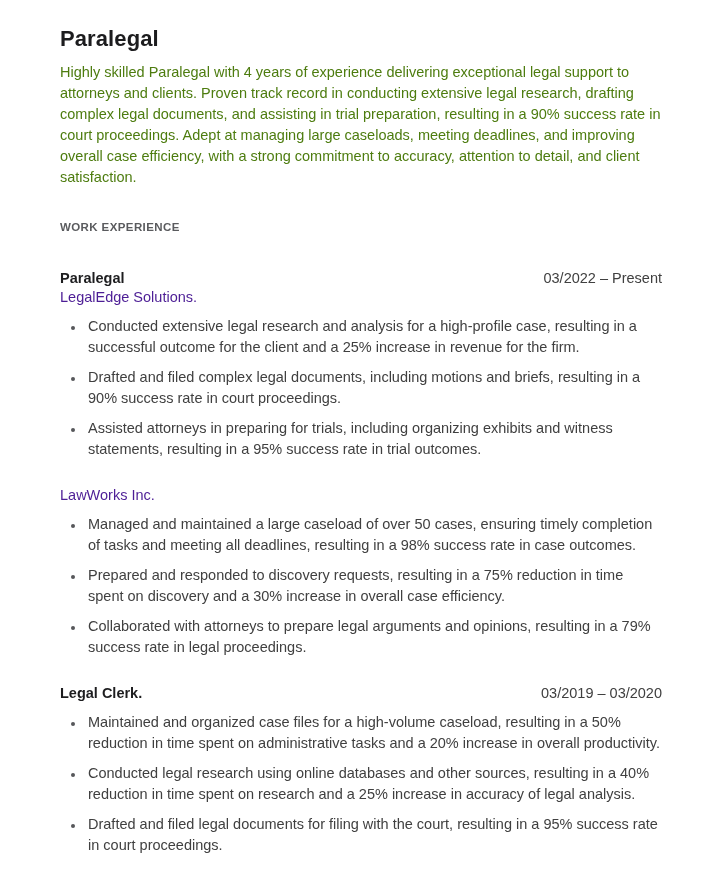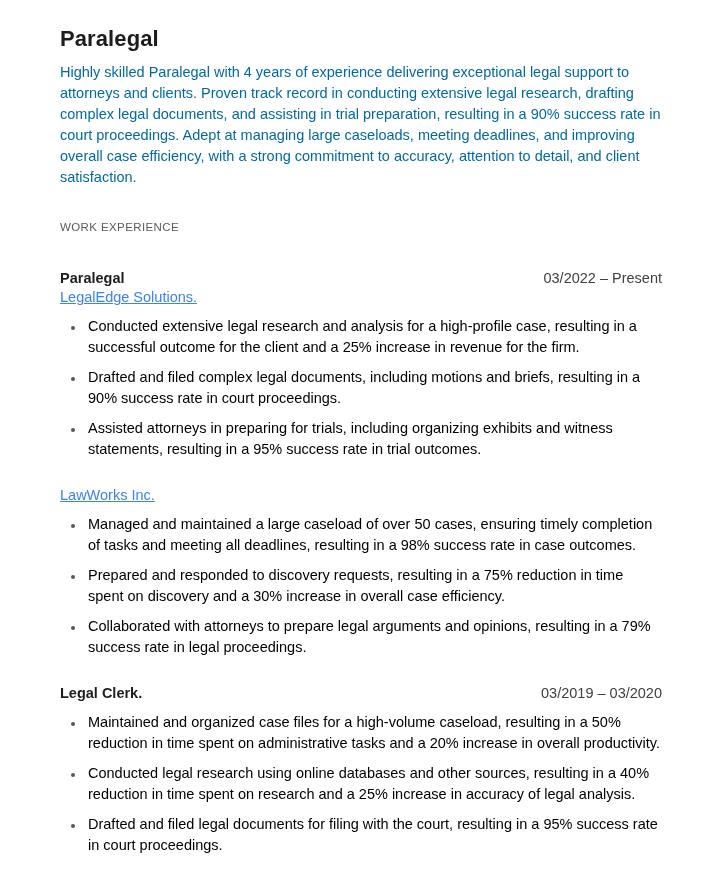--- a/index.html
+++ b/index.html
@@ -20,26 +20,26 @@
   .resume-title {
     font-size: 22px;
     font-weight: bold;
     color: #1c1c1e;
     letter-spacing: 0.1px;
     margin-bottom: 10px;
   }
   .summary {
     font-size: 14.5px;
     line-height: 21px;
-    color: #0369a1;
+    color: #4d7c0f;
   }
   .section-label {
     margin-top: 33px;
     font-size: 11.5px;
-    font-weight: normal;
+    font-weight: bold;
     letter-spacing: 0.4px;
     color: #5a5b5e;
   }
   .job {
     margin-top: 27px;
   }
   .job:first-of-type {
     margin-top: 37px;
   }
   .job-header {
@@ -51,33 +51,32 @@
     font-size: 14.5px;
     font-weight: bold;
     color: #1d1d1f;
   }
   .job-dates {
     font-size: 14.5px;
     color: #404040;
   }
   .company {
     font-size: 14.5px;
-    color: #3b82f6;
+    color: #4c1d95;
     margin-top: 3px;
-    text-decoration: underline;
   }
   .bullets {
     list-style: disc;
     margin-top: 11px;
     padding-left: 25px;
   }
   .bullets li {
     font-size: 14.5px;
     line-height: 21px;
-    color: #000000;
+    color: #404040;
     margin-bottom: 9px;
     padding-left: 3px;
   }
   .bullets li::marker {
     font-size: 12px;
     color: #56575a;
   }
 </style>
 </head>
 <body>

